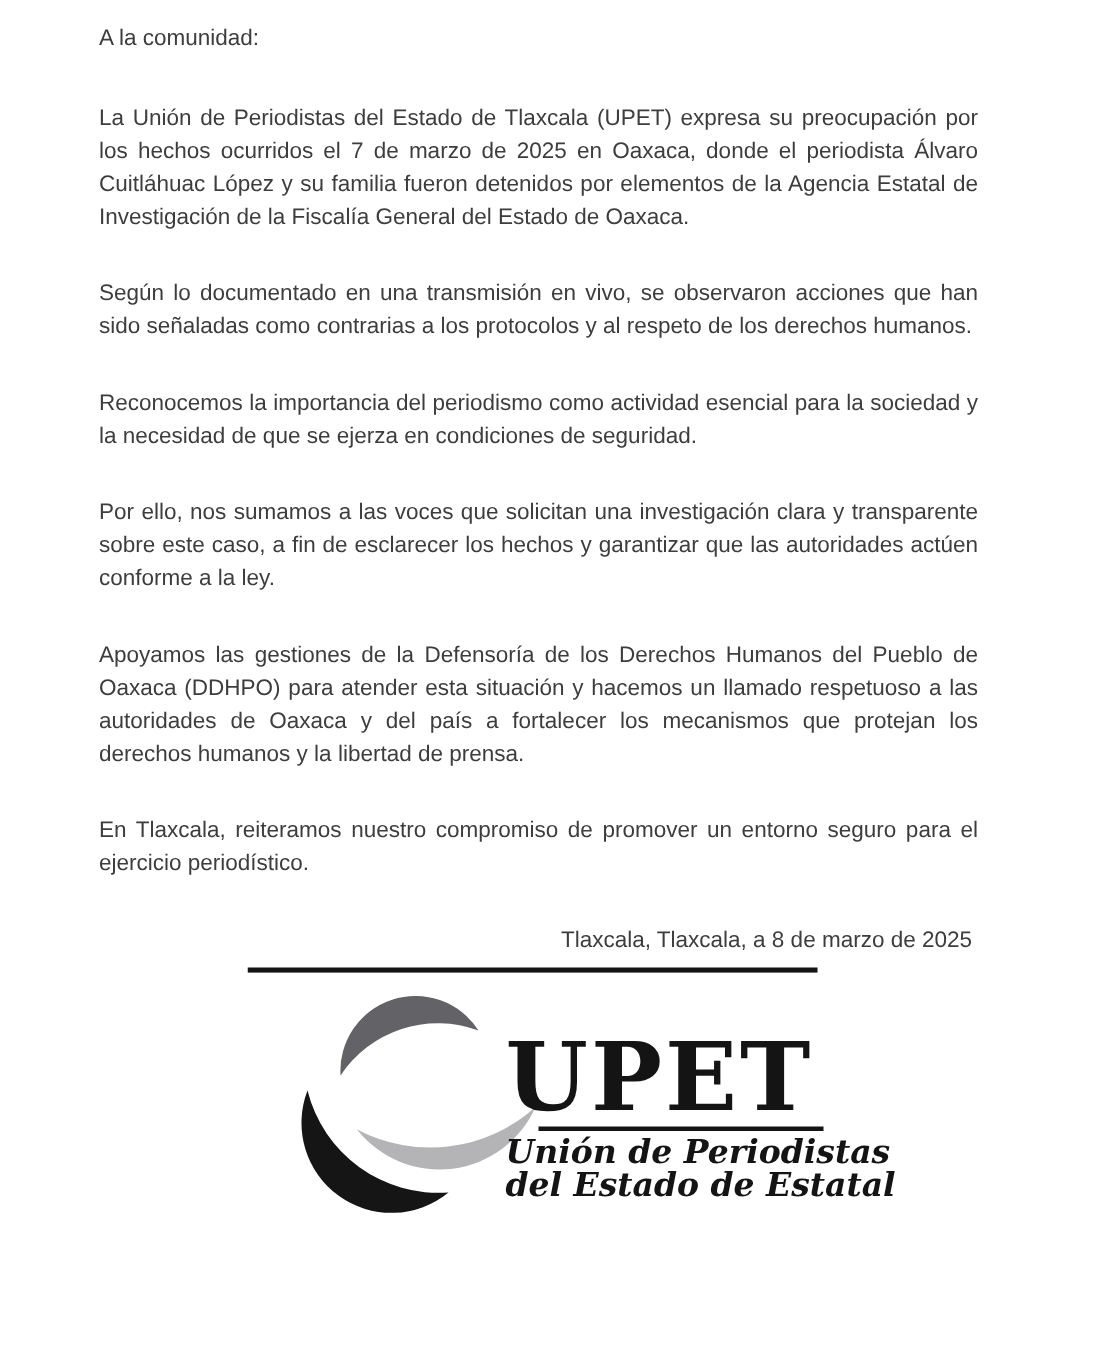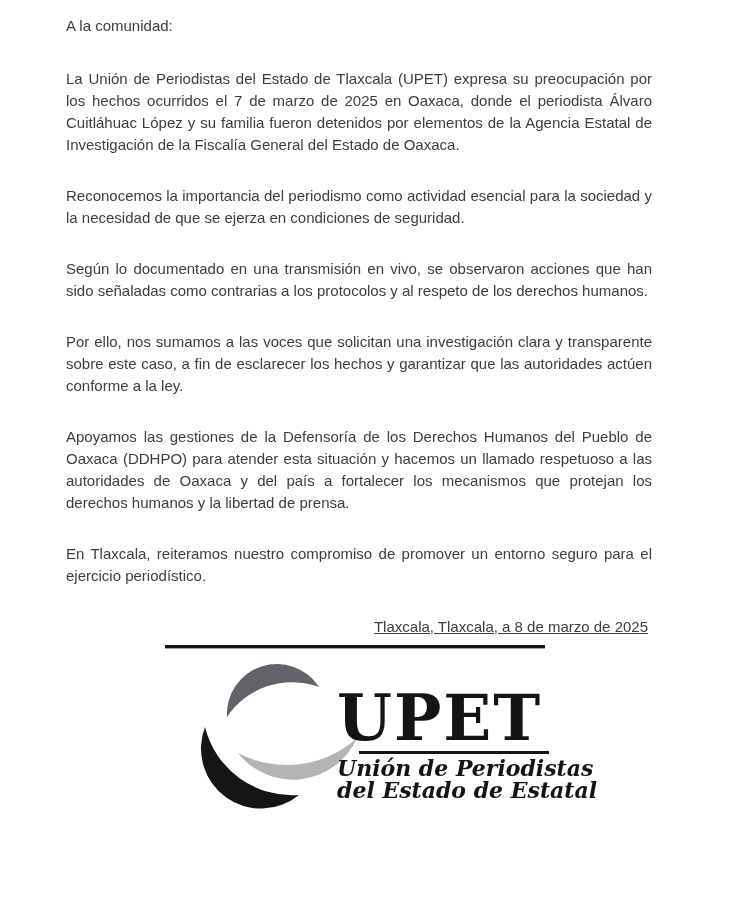--- a/index.html
+++ b/index.html
@@ -28,21 +28,20 @@
     line-height: 22px;
     text-align: justify;
     margin: 0 12px 29px 0;
   }
   .dateline {
     font-size: 15px;
     line-height: 22px;
     text-align: right;
     padding-right: 16px;
     margin: 24px 0 0 0;
-    text-decoration: underline;
   }
   .logo-block {
     position: relative;
     width: 384px;
     height: 182px;
     margin-left: 99px;
     margin-top: 3px;
   }
   .logo-svg {
     position: absolute;
@@ -79,22 +78,22 @@
   }
 </style>
 </head>
 <body>
 
 <div class="page">
 
   <p class="salutation">A la comunidad:</p>
 
   <p class="para">La Unión de Periodistas del Estado de Tlaxcala (UPET) expresa su preocupación por los hechos ocurridos el 7 de marzo de 2025 en Oaxaca, donde el periodista Álvaro Cuitláhuac López y su familia fueron detenidos por elementos de la Agencia Estatal de Investigación de la Fiscalía General del Estado de Oaxaca.</p>
+  <p class="para">Según lo documentado en una transmisión en vivo, se observaron acciones que han sido señaladas como contrarias a los protocolos y al respeto de los derechos humanos.</p>
   <p class="para">Reconocemos la importancia del periodismo como actividad esencial para la sociedad y la necesidad de que se ejerza en condiciones de seguridad.</p>
-  <p class="para">Según lo documentado en una transmisión en vivo, se observaron acciones que han sido señaladas como contrarias a los protocolos y al respeto de los derechos humanos.</p>
   <p class="para">Por ello, nos sumamos a las voces que solicitan una investigación clara y transparente sobre este caso, a fin de esclarecer los hechos y garantizar que las autoridades actúen conforme a la ley.</p>
   <p class="para">Apoyamos las gestiones de la Defensoría de los Derechos Humanos del Pueblo de Oaxaca (DDHPO) para atender esta situación y hacemos un llamado respetuoso a las autoridades de Oaxaca y del país a fortalecer los mecanismos que protejan los derechos humanos y la libertad de prensa.</p>
   <p class="para">En Tlaxcala, reiteramos nuestro compromiso de promover un entorno seguro para el ejercicio periodístico.</p>
 
   <p class="dateline">Tlaxcala, Tlaxcala, a 8 de marzo de 2025</p>
 
   <div class="logo-block">
     <svg class="logo-svg" width="384" height="182" viewBox="0 0 384 182" aria-hidden="true">
 
       <rect x="0" y="4" width="380" height="3.4" fill="#151515"></rect>

